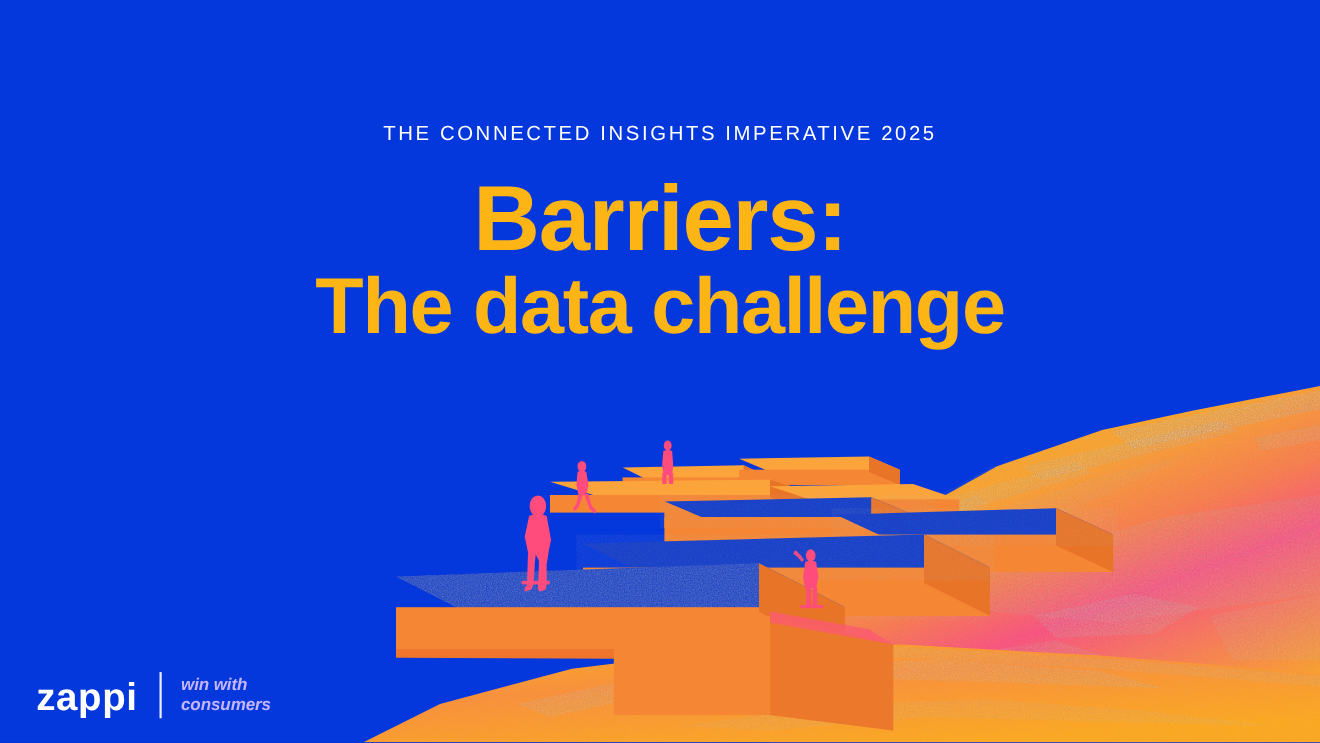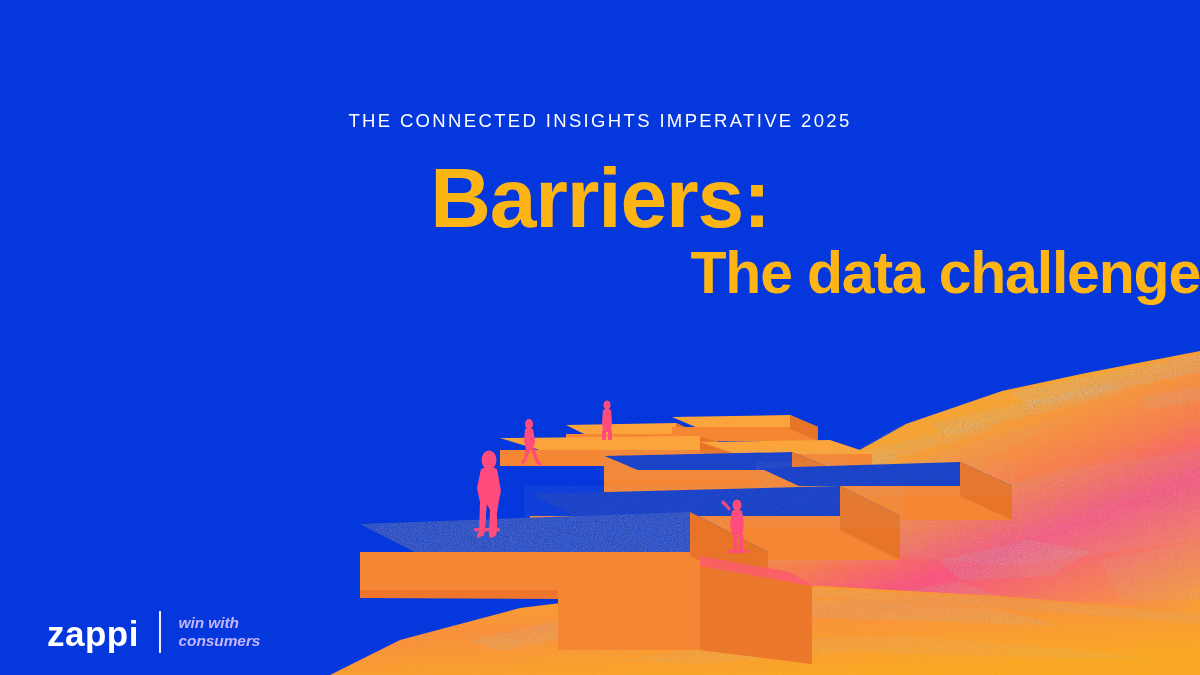--- a/index.html
+++ b/index.html
@@ -43,26 +43,26 @@
   #headline {
     margin-top:26px;
     color:#FDB515;
     font-weight:700;
     font-size:85px;
     line-height:0.99;
     letter-spacing:-1.2px;
   }
   #headline .line { display:block; white-space:nowrap; }
   #headline .line-1 { font-size:84px; }
-  #headline .line-2 { font-size:59px; margin-top:4px;text-align:right; }
+  #headline .line-2 { font-size:72px; margin-top:4px; }
 
   
   #logo-lockup {
     position:absolute;
-    left:47px; bottom:22px;
+    left:33px; bottom:22px;
     display:flex;
     align-items:center;
     z-index:6;
   }
   #wordmark {
     color:#FFFFFF;
     font-size:35px;
     font-weight:700;
     letter-spacing:0.5px;
     line-height:1;

